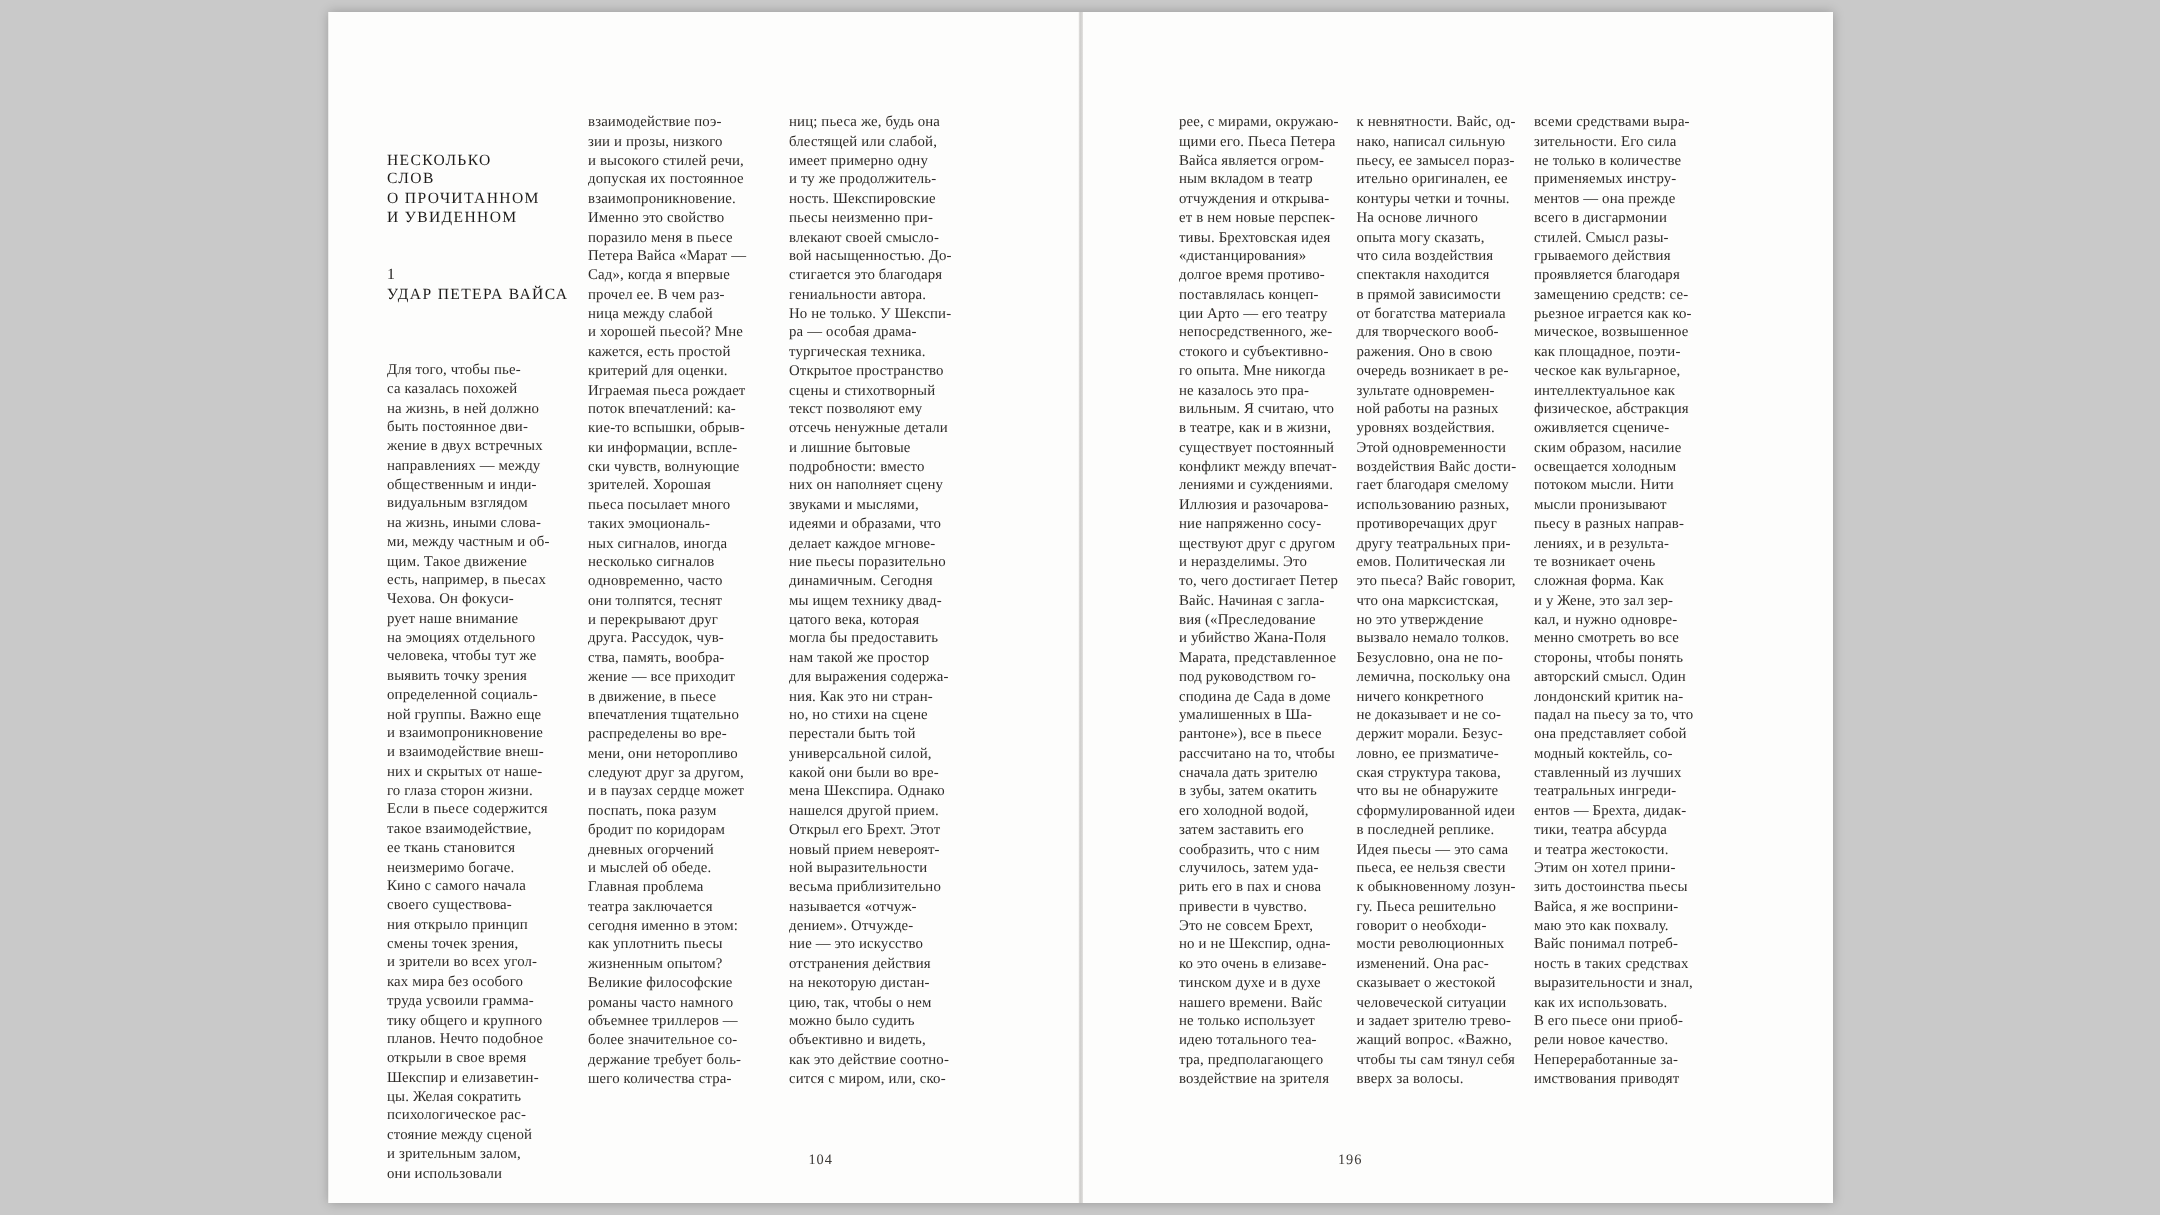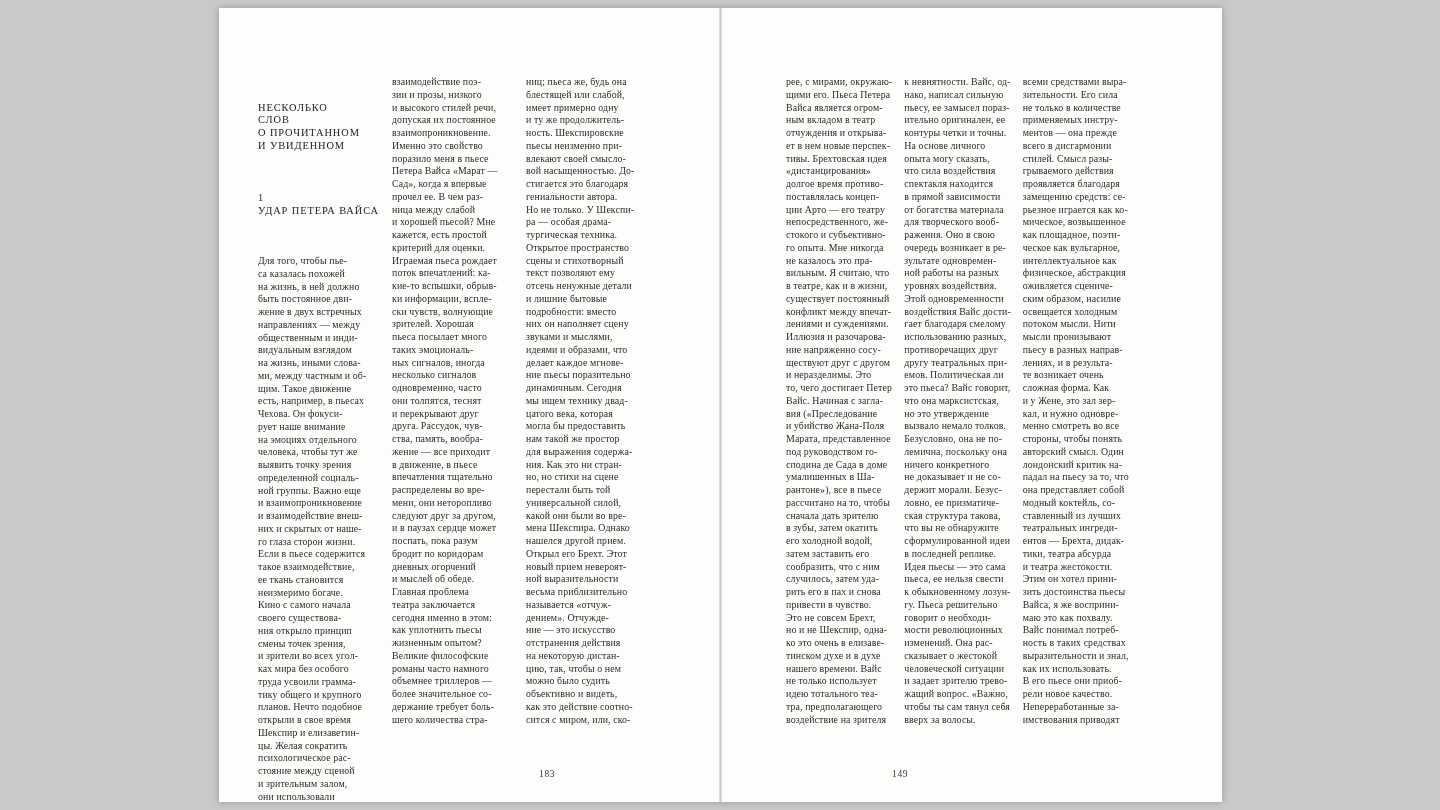--- a/index.html
+++ b/index.html
@@ -45,21 +45,20 @@
     color: #2e2b28;
     white-space: pre;
     letter-spacing: 0.1px;
   }
   .heading {
     font-size: 10.4px;
     line-height: 12.75px;
     color: #1e1c1a;
     letter-spacing: 0.9px;
     white-space: pre;
-    margin-bottom: 14px;
   }
   .chapter {
     font-size: 10.4px;
     line-height: 12.75px;
     color: #1e1c1a;
     letter-spacing: 0.9px;
     white-space: pre;
     margin-bottom: 12px;
   }
   .page-number {
@@ -226,21 +225,21 @@
 дением». Отчужде-
 ние — это искусство
 отстранения действия
 на некоторую дистан-
 цию, так, чтобы о нем
 можно было судить
 объективно и видеть,
 как это действие соотно-
 сится с миром, или, ско-</div>
     </div>
-    <div class="page-number">183</div>
+    <div class="page-number">104</div>
   </div>
 
   <div class="gutter"></div>
 
   <div class="page page-right">
     <div class="cols">
       <div class="col">рее, с мирами, окружаю-
 щими его. Пьеса Петера
 Вайса является огром-
 ным вкладом в театр
@@ -387,16 +386,16 @@
 маю это как похвалу.
 Вайс понимал потреб-
 ность в таких средствах
 выразительности и знал,
 как их использовать.
 В его пьесе они приоб-
 рели новое качество.
 Непереработанные за-
 имствования приводят</div>
     </div>
-    <div class="page-number">149</div>
+    <div class="page-number">196</div>
   </div>
 
 </div>
 
 </body></html>

